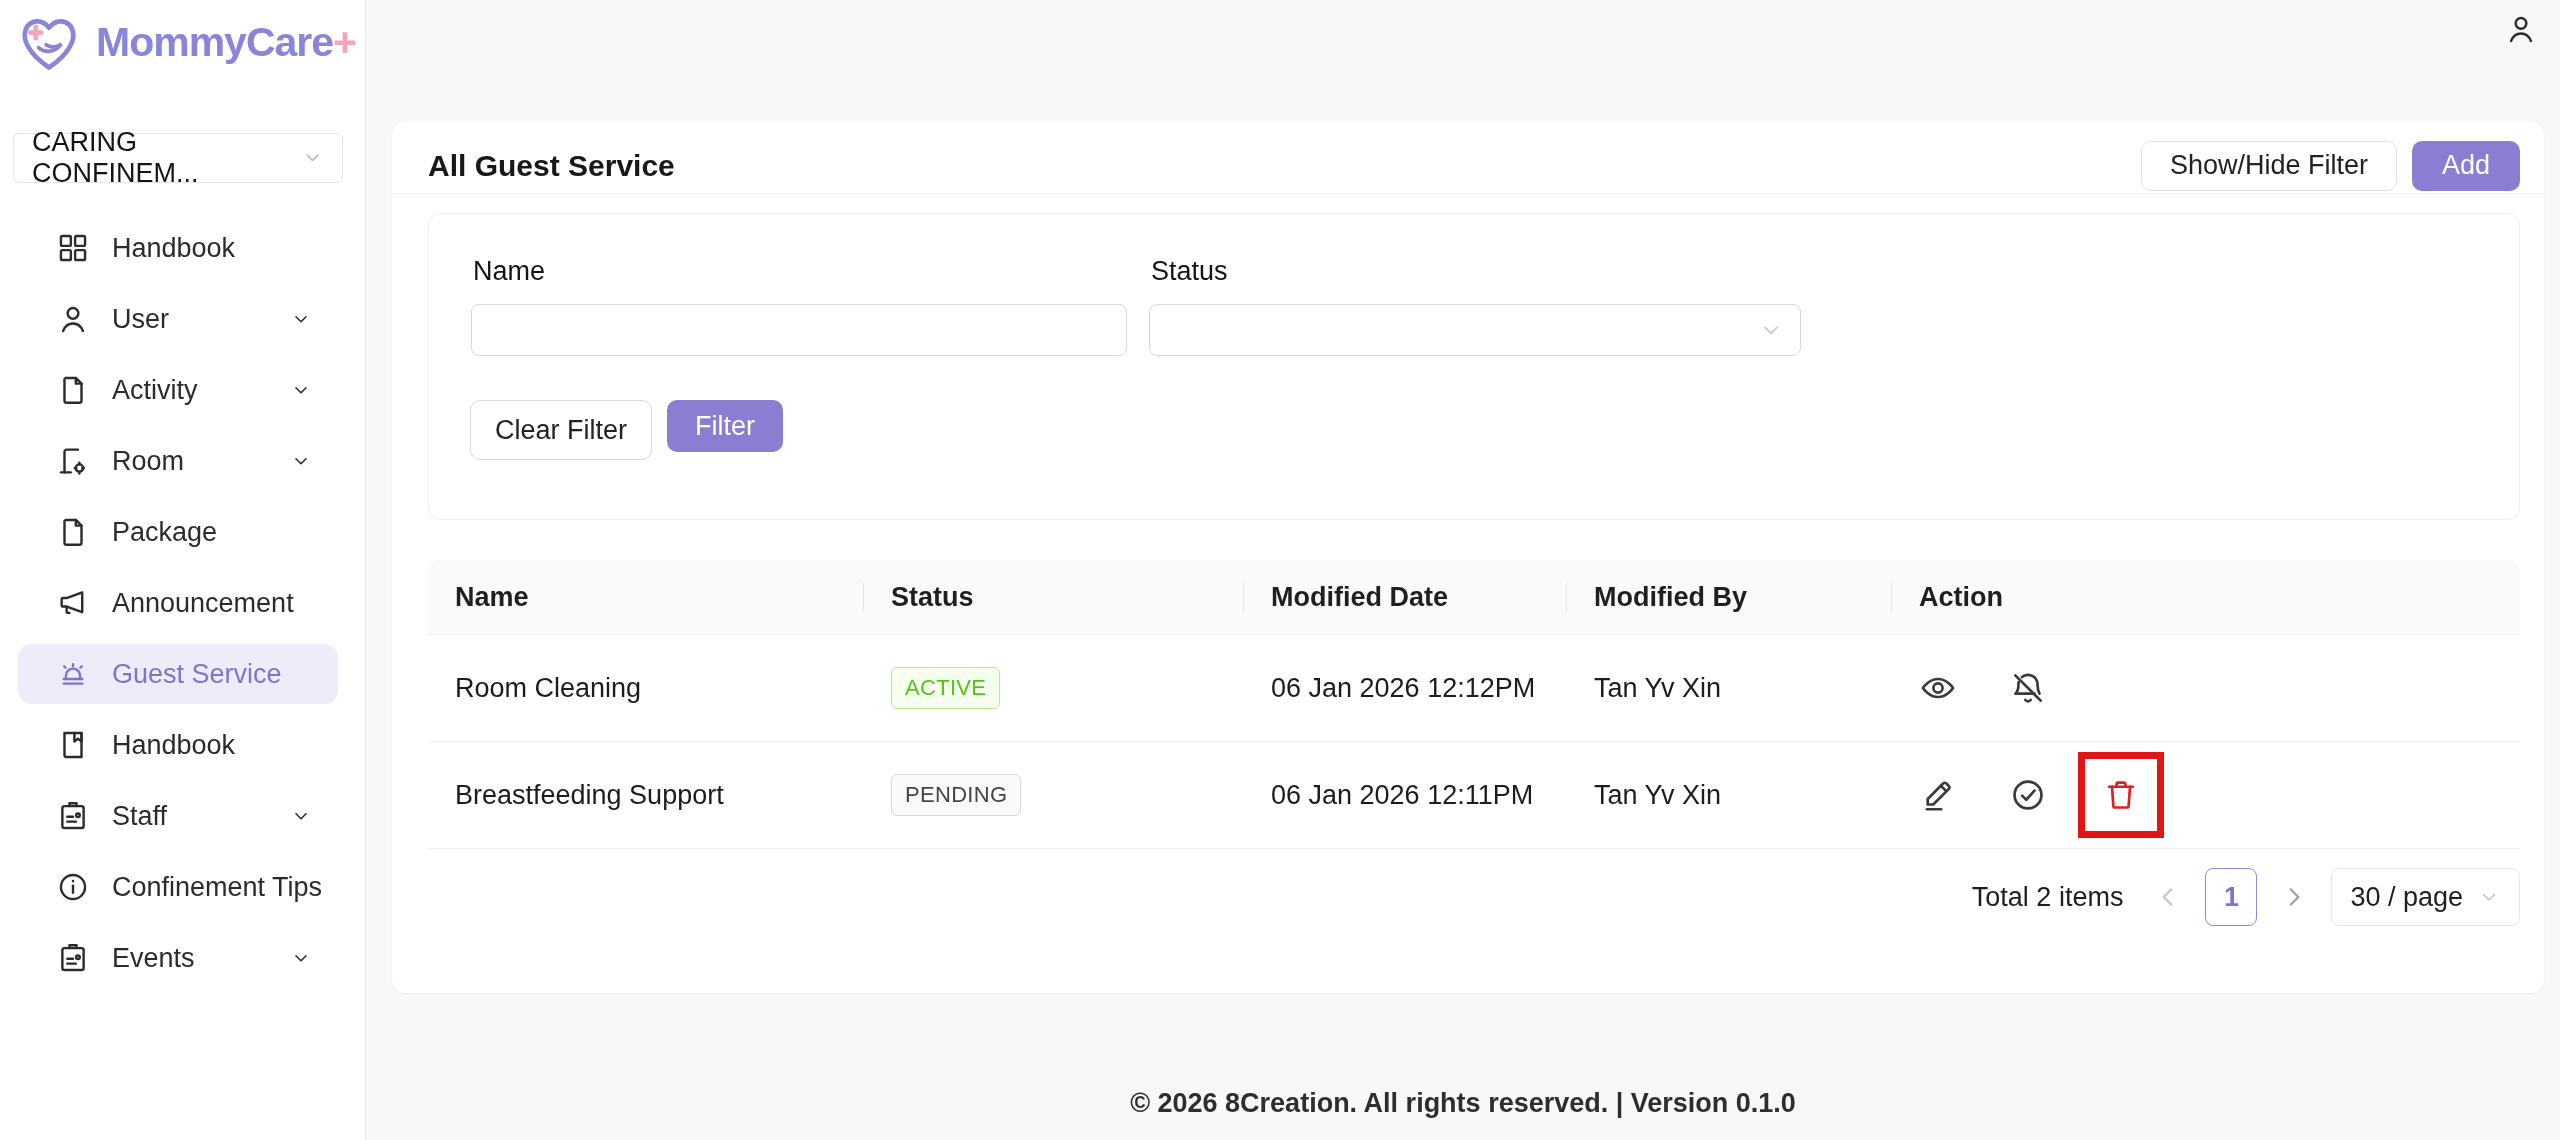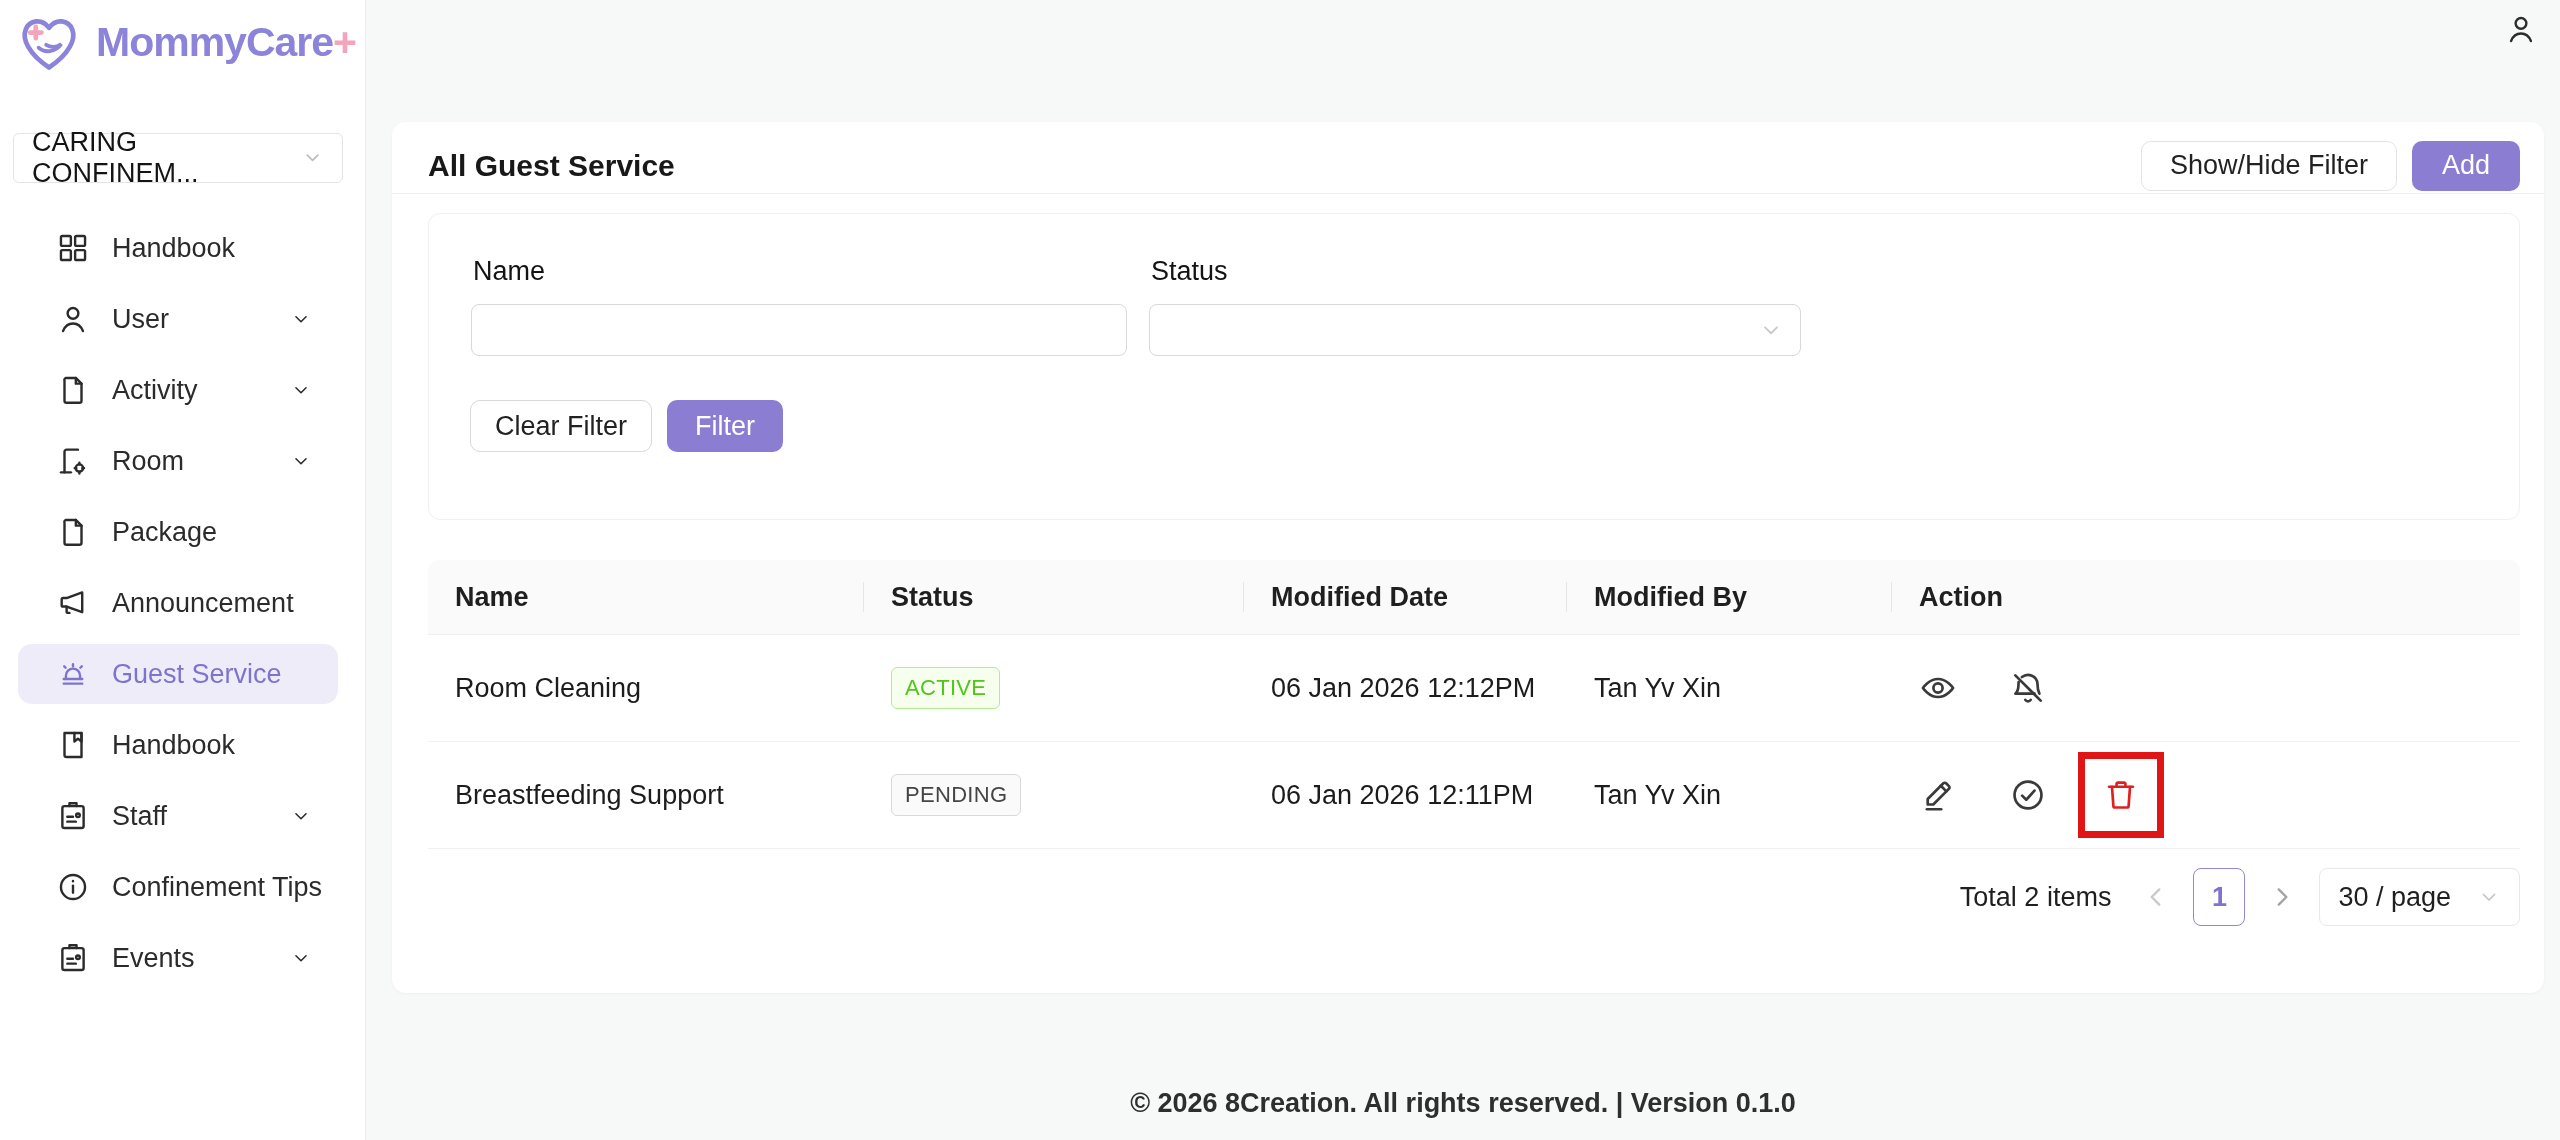--- a/index.html
+++ b/index.html
@@ -45,21 +45,21 @@
   .f-label{position:absolute;top:42px;font-size:27px;color:#141414;}
   .f-label.name{left:44px;}
   .f-label.status{left:722px;}
   .f-input{position:absolute;top:90px;height:52px;border:1px solid #d9d9d9;border-radius:8px;box-sizing:border-box;
     font-size:26px;padding:0 18px;font-family:"Liberation Sans",sans-serif;color:#222;background:#fff;outline:none;}
   .f-input.name-input{left:42px;width:656px;}
   .f-select{position:absolute;left:720px;top:90px;width:652px;height:52px;border:1px solid #d9d9d9;border-radius:8px;
     box-sizing:border-box;background:#fff;display:flex;align-items:center;justify-content:flex-end;padding:0 16px;cursor:pointer;}
   .f-select .sel-chev{width:26px;height:26px;color:#c9c9c9;}
   .filter-btns{position:absolute;left:41px;top:186px;display:flex;gap:15px;}
-  .btn-clear{border:1px solid #d9d9d9;background:#fff;color:#222;padding:0 24px;height:52px;}
+  .btn-clear{border:1px solid #d9d9d9;background:#fff;color:#222;padding:0 24px;height:60px;}
   .btn-filter{background:#8B7ED2;color:#fff;border:none;padding:0 28px;height:52px;}
 
   
   .table{position:absolute;left:36px;top:438px;width:2092px;}
   .tgrid{display:grid;grid-template-columns:436px 380px 323px 325px 1fr;align-items:center;}
   .thead{height:74px;background:#fafafa;border-radius:10px 10px 0 0;border-bottom:1px solid #f0f0f0;
     font-weight:700;font-size:27px;color:#1f1f1f;}
   .th{padding-left:27px;position:relative;}
   .th:not(:last-child)::after{content:"";position:absolute;right:0;top:50%;transform:translateY(-50%);height:30px;width:1px;background:#e6e6e6;}
   .trow{height:106px;border-bottom:1px solid #f0f0f0;font-size:27px;color:#1c1c1c;}
@@ -74,21 +74,21 @@
   .red-box{width:72px;height:72px;border:7px solid #E01515;margin:-21px;display:flex;align-items:center;justify-content:center;box-sizing:content-box;}
 
   
   .pagination{position:absolute;right:24px;top:746px;height:58px;display:flex;align-items:center;gap:24px;}
   .pg-total{font-size:27px;color:#1f1f1f;margin-right:8px;}
   .pg-arrow{width:26px;height:26px;cursor:pointer;}
   .pg-arrow.prev{color:#c9c9c9;}
   .pg-arrow.next{color:#a3a3a3;}
   .pg-page{width:52px;height:58px;border:1px solid #9287d6;border-radius:8px;color:#7F74CB;font-size:27px;font-weight:600;
     display:flex;align-items:center;justify-content:center;background:#fff;cursor:pointer;box-sizing:border-box;}
-  .pg-size{height:58px;border:1px solid #e8e8e8;border-radius:8px;background:#fff;display:flex;align-items:center;gap:26px;
+  .pg-size{height:58px;border:1px solid #e8e8e8;border-radius:8px;background:#fff;display:flex;align-items:center;gap:14px;
     padding:0 18px;font-size:27px;color:#1f1f1f;cursor:pointer;box-sizing:border-box;justify-content:space-between;}
   .pg-size .sel-chev{width:24px;height:24px;color:#c4c4c4;}
 
   
   .footer{position:absolute;left:366px;right:0;top:1088px;text-align:center;font-size:27px;color:#2e2e2e;font-weight:bold;}
 </style>
 </head>
 <body>
 
 <div id="app">

